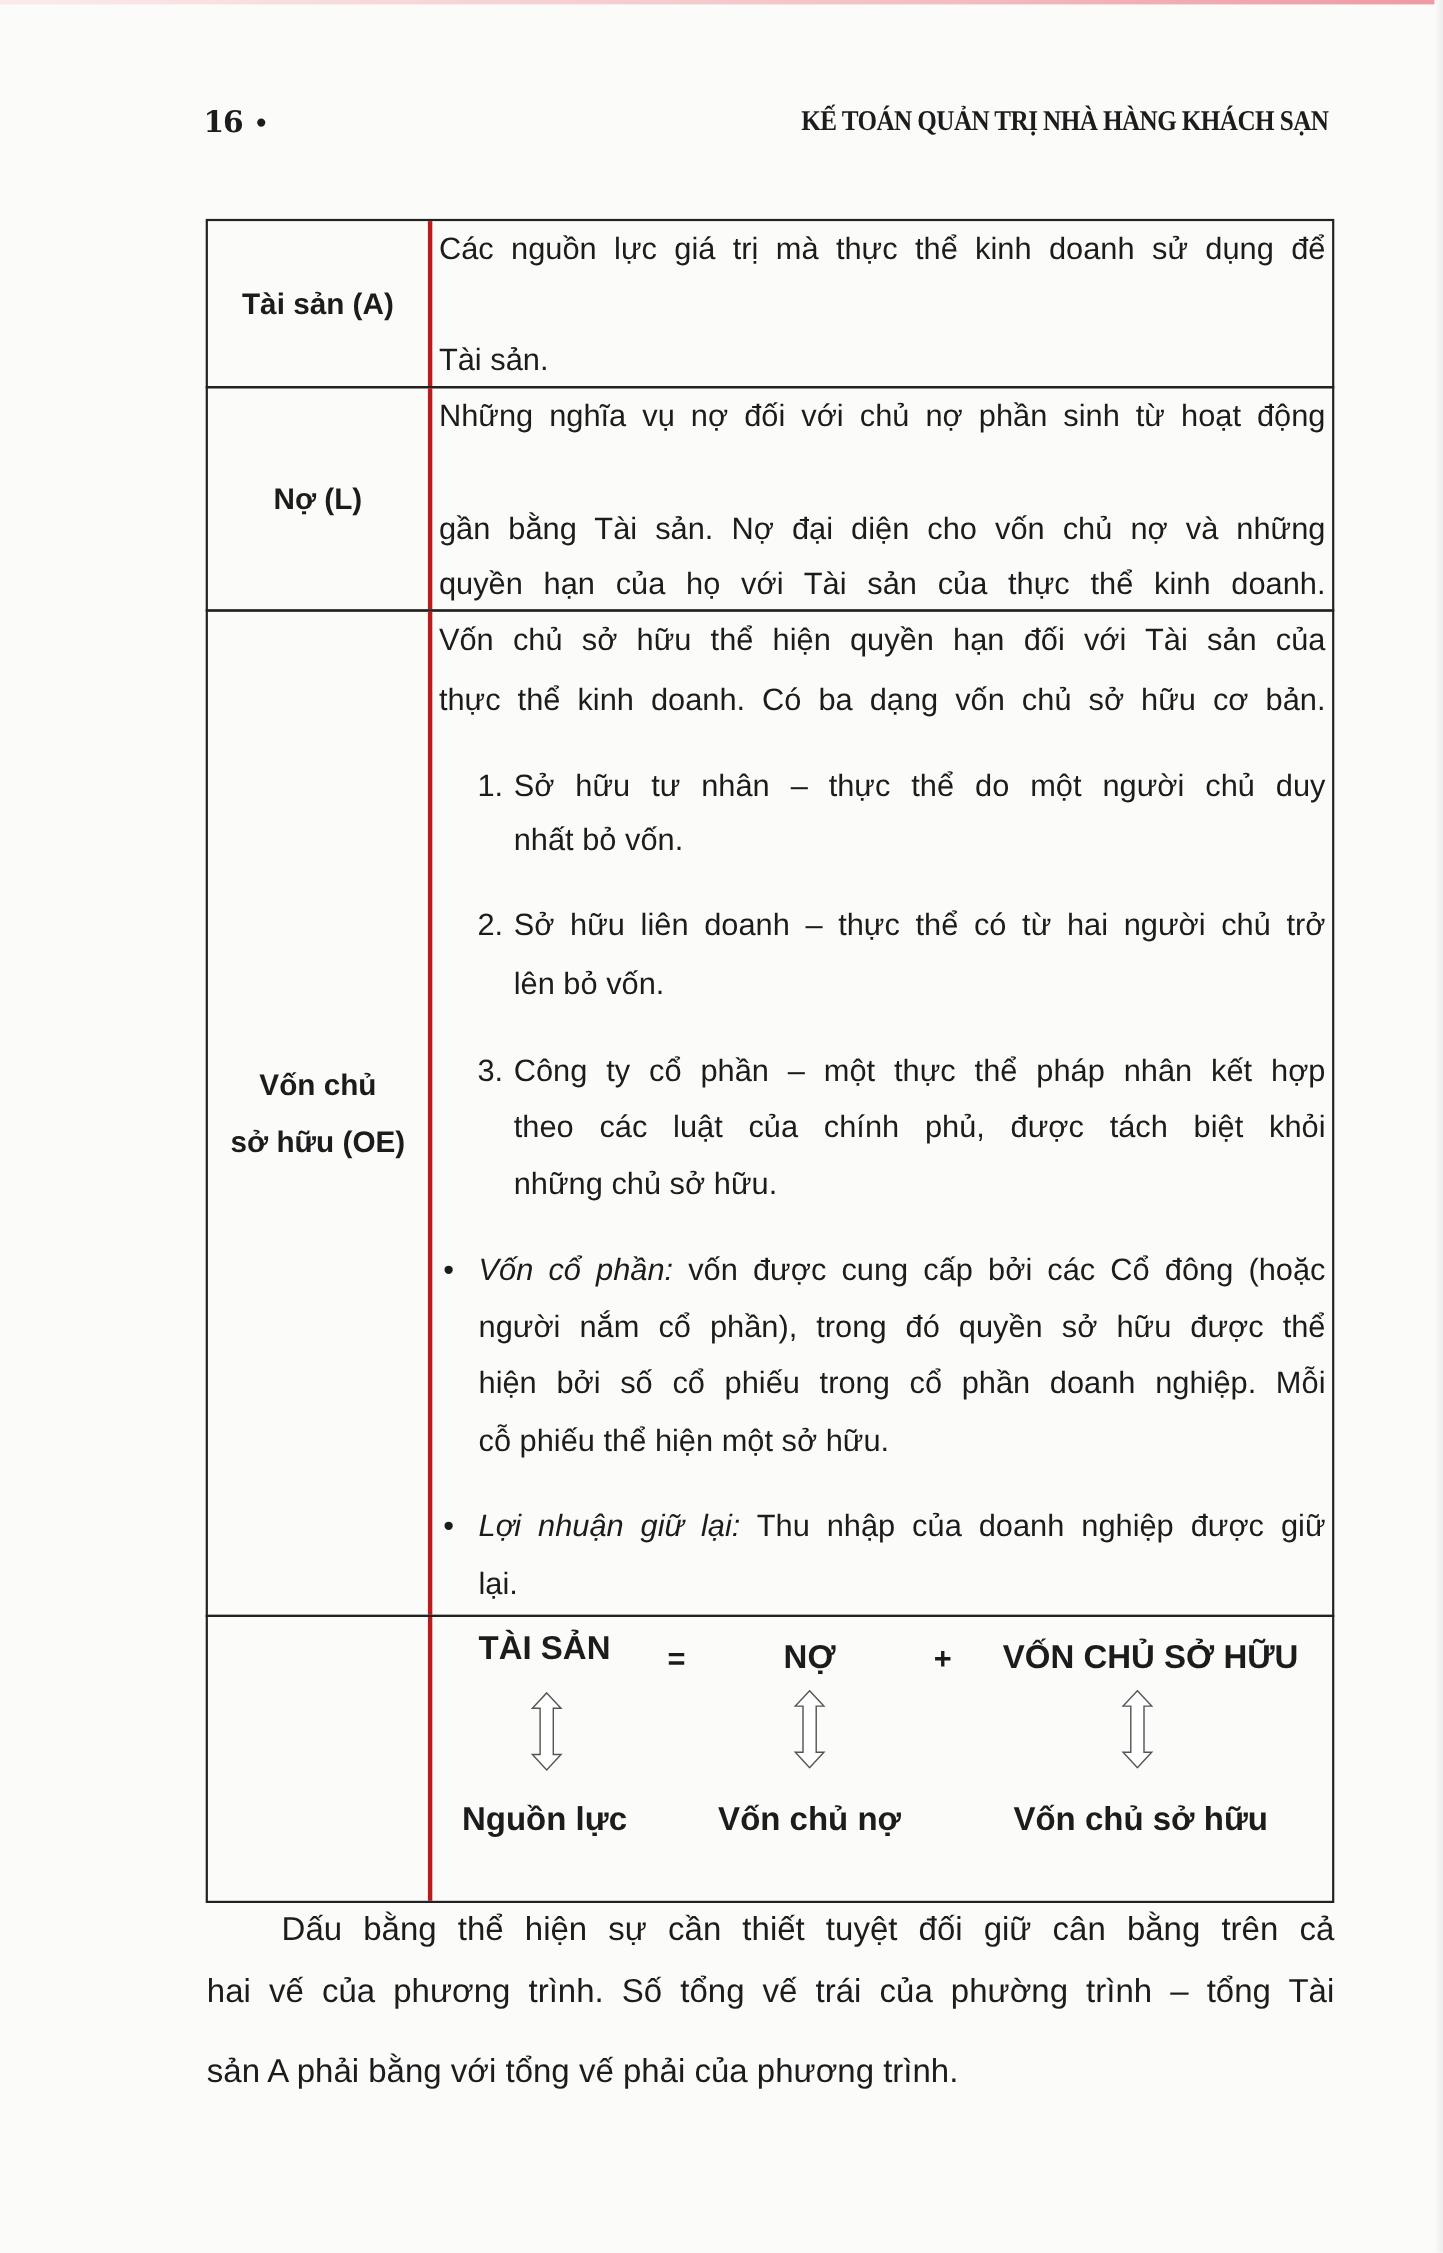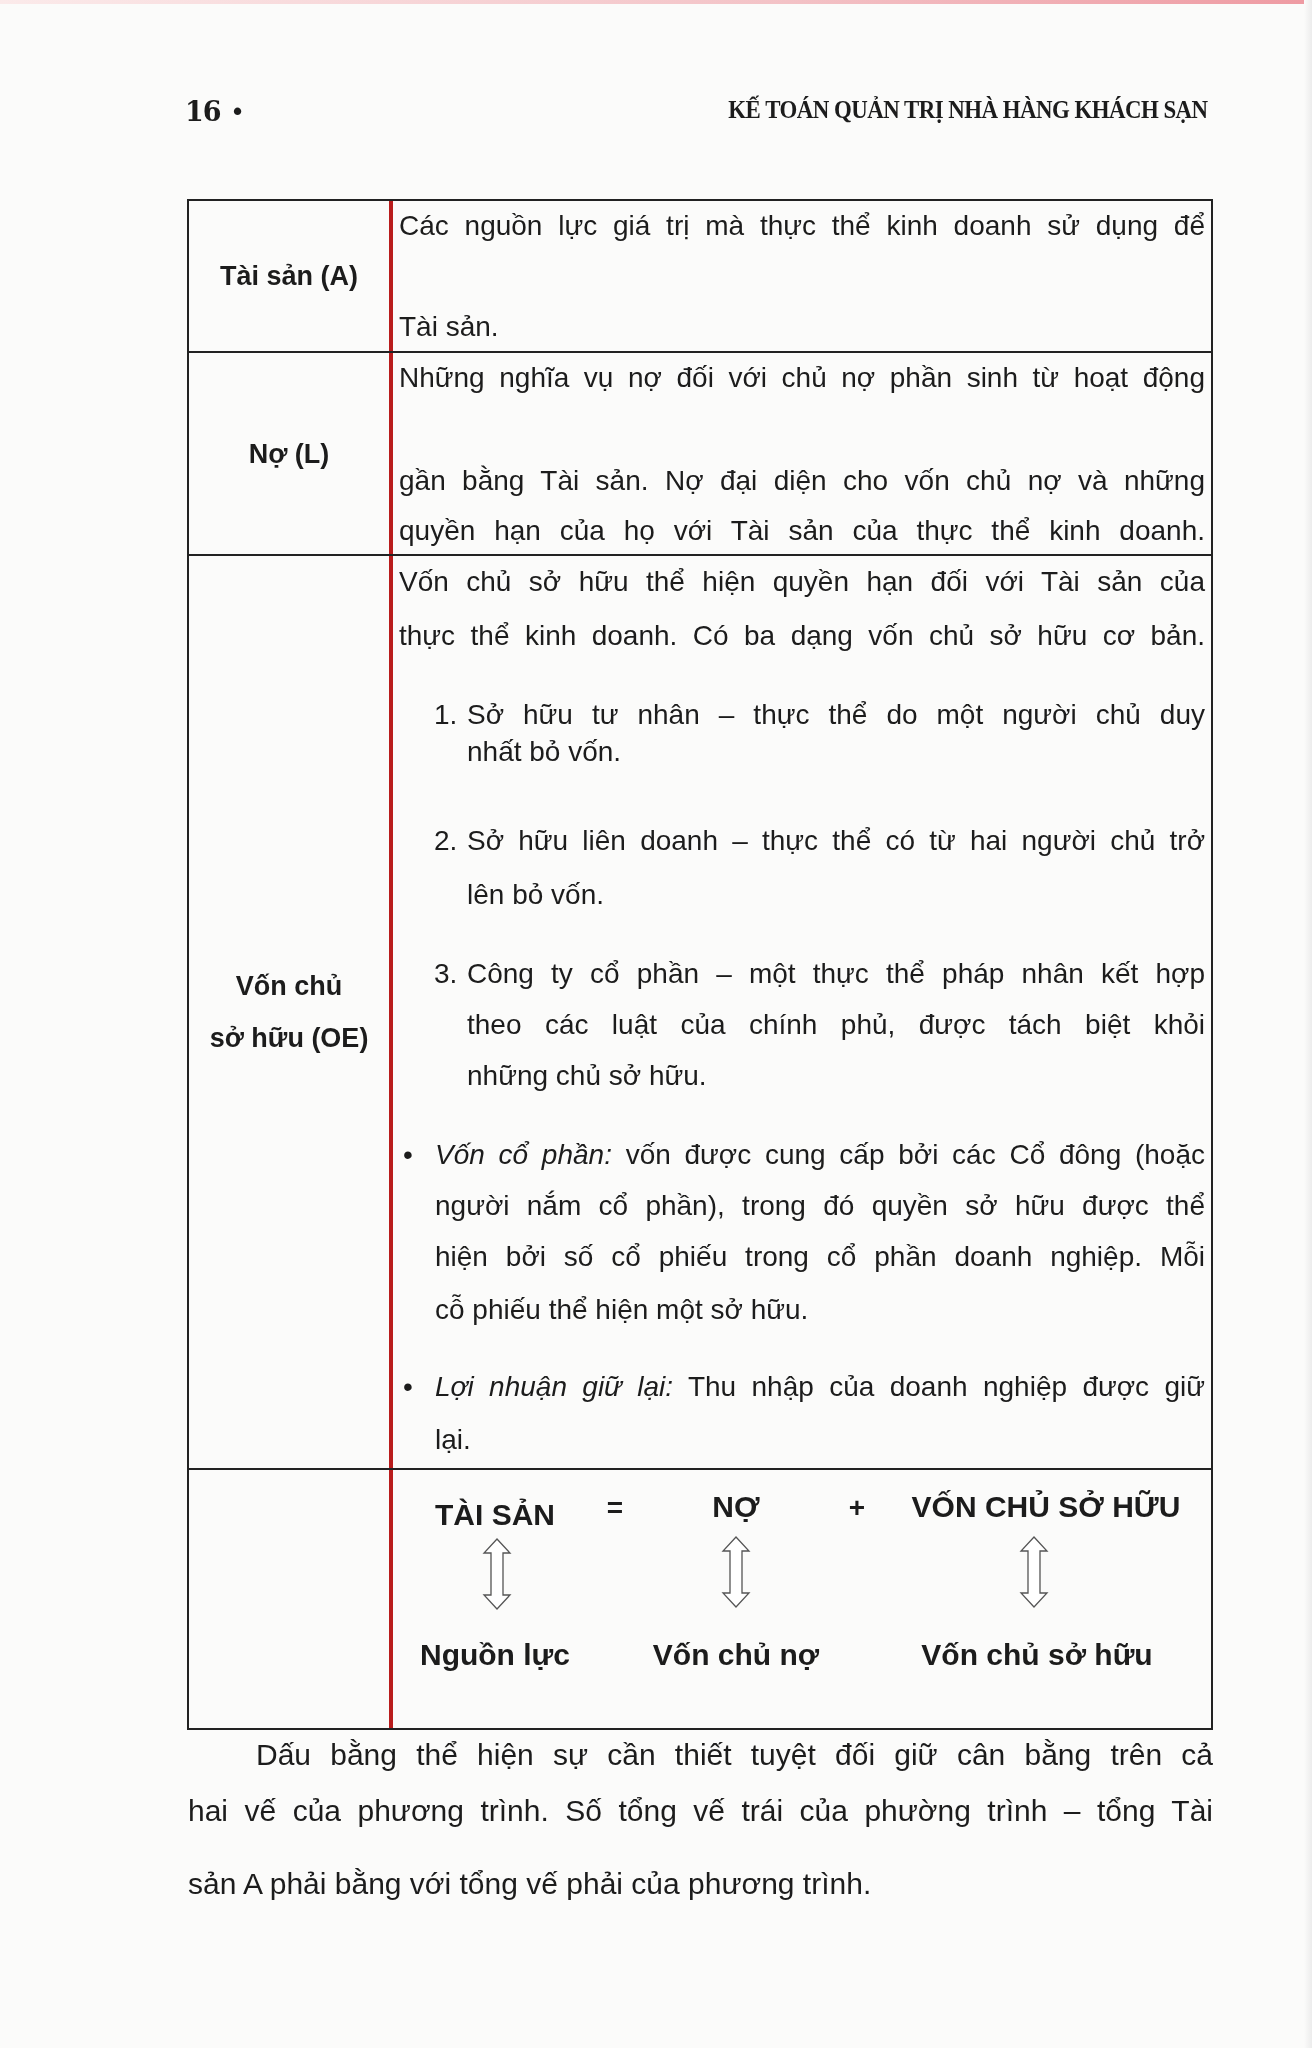--- a/index.html
+++ b/index.html
@@ -77,21 +77,21 @@
       <div class="term">sở hữu (OE)</div>
     </div>
     <div class="cell-r">
 
       <div class="line just" style="left:8px; width:806px; top:9px;">Vốn chủ sở hữu thể hiện quyền hạn đối với Tài sản của</div>
       <div class="line just" style="left:8px; width:806px; top:63px;">thực thể kinh doanh. Có ba dạng vốn chủ sở hữu cơ bản.</div>
 
       <div>
         <div class="line" style="left:43px; top:142px;">1.</div>
         <div class="line just" style="left:76px; width:738px; top:142px;">Sở hữu tư nhân – thực thể do một người chủ duy</div>
-        <div class="line" style="left:76px; top:179px;text-align:right;">nhất bỏ vốn.</div>
+        <div class="line" style="left:76px; top:191px;text-align:right;">nhất bỏ vốn.</div>
       </div>
 
       <div>
         <div class="line" style="left:43px; top:268px;">2.</div>
         <div class="line just" style="left:76px; width:738px; top:268px;">Sở hữu liên doanh – thực thể có từ hai người chủ trở</div>
         <div class="line" style="left:76px; top:322px;">lên bỏ vốn.</div>
       </div>
 
       <div>
         <div class="line" style="left:43px; top:401px;">3.</div>
@@ -113,21 +113,21 @@
         <div class="line just" style="left:44px; width:770px; top:814px;"><span class="it" style="white-space: pre;">Lợi nhuận giữ lại:</span><span style="white-space: pre;"> Thu nhập của doanh nghiệp được giữ</span></div>
         <div class="line" style="left:44px; top:867px;">lại.</div>
       </div>
     </div>
   </div>
 
   <div class="row" style="top:1269px; height:262px;">
     <div class="cell-l"></div>
     <div class="cell-r">
 
-      <div class="eq" style="left:104px; top:28px;">TÀI SẢN</div>
+      <div class="eq" style="left:104px; top:12px;">TÀI SẢN</div>
       <div class="eq-op" style="left:224px; top:22px;">=</div>
       <div class="eq" style="left:345px; top:20px;">NỢ</div>
       <div class="eq-op" style="left:466px; top:22px;">+</div>
       <div class="eq" style="left:655px; top:20px;">VỐN CHỦ SỞ HỮU</div>
 
       <svg class="arrow" style="left:106px; top:266px; top:68px;" viewBox="0 0 30 72">
         <path d="M15 1 L28 15 L21 15 L21 57 L28 57 L15 71 L2 57 L9 57 L9 15 L2 15 Z" fill="#fff" stroke="#555" stroke-width="1.3"></path>
       </svg>
       <svg class="arrow" style="left:345px; top:66px;" viewBox="0 0 30 72">
         <path d="M15 1 L28 15 L21 15 L21 57 L28 57 L15 71 L2 57 L9 57 L9 15 L2 15 Z" fill="#fff" stroke="#555" stroke-width="1.3"></path>

